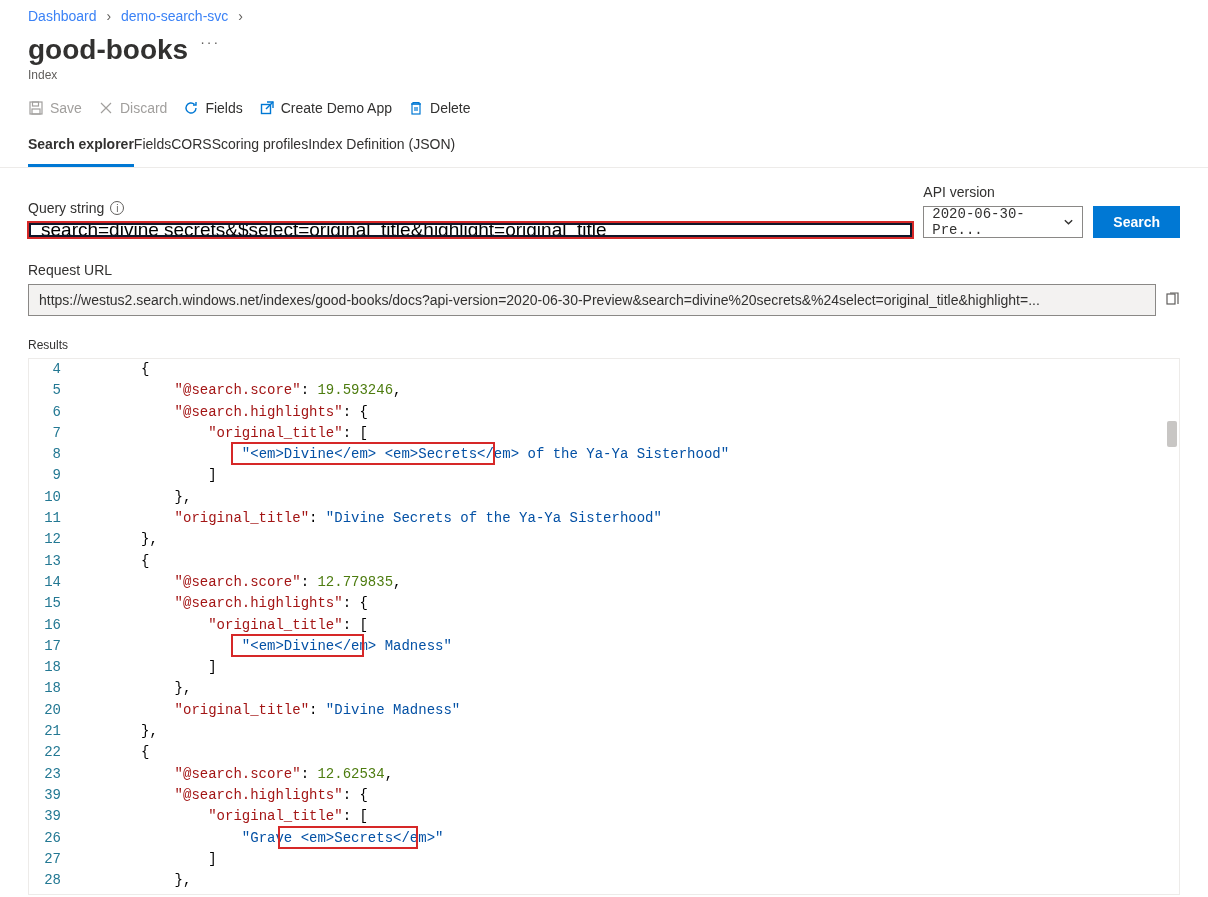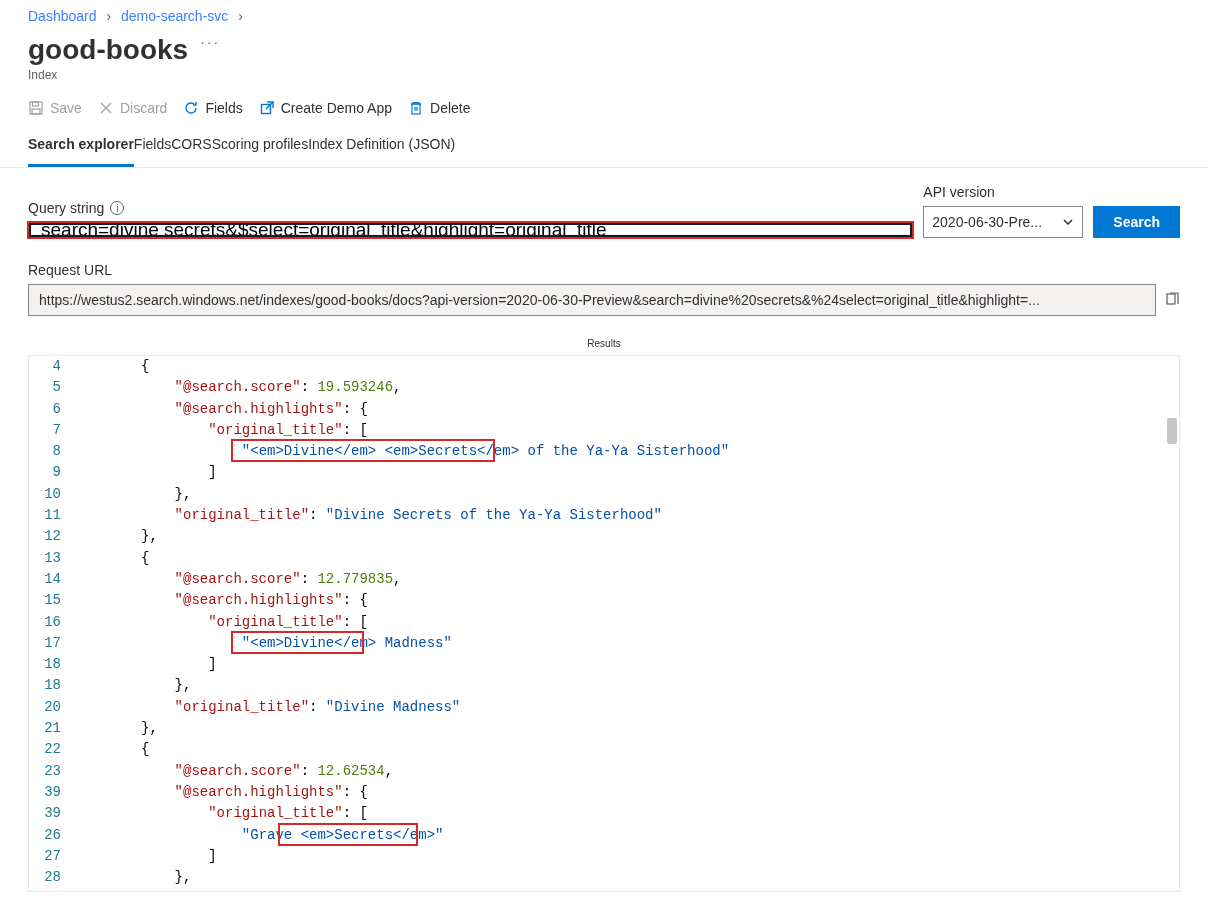--- a/index.html
+++ b/index.html
@@ -31,33 +31,33 @@
 
 .form-area { padding: 16px 28px 8px; }
 .form-row { display: flex; gap: 10px; align-items: flex-end; }
 .field { display: flex; flex-direction: column; gap: 6px; }
 .field.qs { flex: 1; }
 .field.api { width: 160px; }
 .label-row { display: flex; align-items: center; gap: 6px; font-size: 14px; color: #323130; }
 .info-icon { width: 14px; height: 14px; border: 1px solid #605e5c; border-radius: 50%; display: inline-flex; align-items: center; justify-content: center; font-size: 10px; color: #605e5c; cursor: pointer; }
 .text-input { height: 16px; padding: 0 10px; border: 3px solid #0f172a; font-size: 19px; font-family: inherit; width: 100%; }
 .text-input.hl { outline: 2px solid #d62828; outline-offset: -1px; }
-.select { height: 32px; border: 1px solid #8a8886; padding: 0 8px; display: flex; align-items: center; justify-content: space-between; cursor: pointer; font-size: 14px; background: #fff; }
+.select { height: 32px; border: 1px solid #8a8886; padding: 0 8px; display: flex; align-items: center; justify-content: space-between; cursor: pointer; font-size: 14px; background: #fff; font-family: Liberation Mono, monospace; }
 .select svg { width: 12px; height: 12px; }
 .btn-primary { height: 32px; padding: 0 20px; background: #0078d4; color: #fff; border: none; font-weight: 600; font-size: 14px; cursor: pointer; }
 
 
 .req-label { padding: 16px 28px 6px; font-size: 14px; }
 .req-url-row { padding: 0 28px; display: flex; align-items: center; gap: 8px; }
 .req-url { flex: 1; height: 32px; border: 1px solid #8a8886; background: #f3f2f1; padding: 0 10px; display: flex; align-items: center; font-size: 14px; overflow: hidden; white-space: nowrap; text-overflow: ellipsis; }
 .copy-btn { cursor: pointer; color: #605e5c; }
 .copy-btn svg { width: 16px; height: 16px; }
 
 
-.res-label { padding: 22px 28px 6px; font-size: 10px; text-align: center; }
+.res-label { padding: 22px 28px 6px; font-size: 12px; }
 .code-wrap { margin: 0 28px 0 28px; border: 1px solid #edebe9; position: relative; }
 .code-area { display: flex; font-family: Consolas, "Courier New", monospace; font-size: 14px; line-height: 21.3px; height: 535px; overflow: hidden; }
 .gutter { text-align: right; color: #237893; background: #fff; padding: 0 20px 0 8px; user-select: none; min-width: 52px; }
 .gutter div { height: 21.3px; }
 .code-col { flex: 1; padding: 0 0 0 60px; white-space: pre; color: #000; position: relative; }
 .code-col .line { height: 21.3px; position: relative; }
 .tok-k { color: #a31515; }  
 .tok-s { color: #0451a5; }  
 .tok-n { color: #4d7c0f; }  
 .tok-p { color: #000; }     

